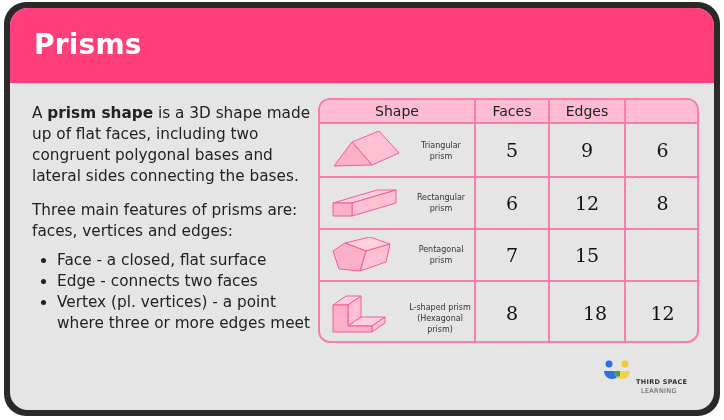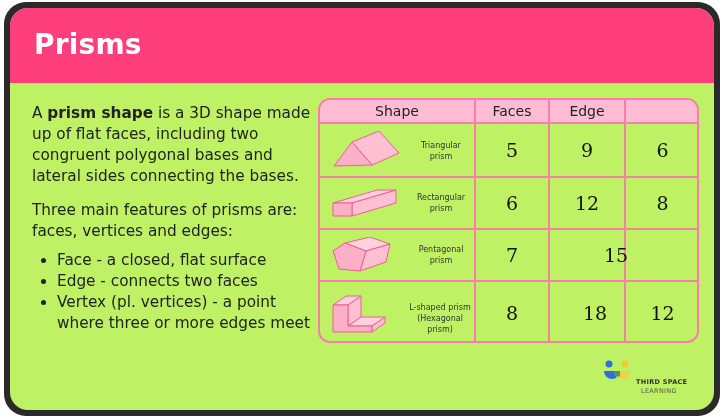--- a/index.html
+++ b/index.html
@@ -12,21 +12,21 @@
   .frame {
     position:absolute; left:0; top:0; width:724px; height:420px;
     background:#ffffff;
   }
   .shadow {
     position:absolute; left:4px; top:2px; width:716px; height:414px;
     border-radius:22px; background:#2a2a2a;
   }
   .card {
     position:absolute; left:10px; top:8px; width:704px; height:402px;
-    border-radius:18px; background:#bef264; overflow:hidden;
+    border-radius:18px; background:#e5e5e5; overflow:hidden;
   }
   .header {
     position:absolute; left:0; top:0; width:704px; height:75px;
     background:#ff3f7c;
   }
   .title {
     position:absolute; left:24px; top:20px;
     color:#ffffff; font-size:28px; font-weight:bold;
     font-family:"DejaVu Sans", sans-serif; letter-spacing:0.2px;
   }
@@ -97,21 +97,21 @@
         <li>Face - a closed, flat surface</li>
         <li>Edge - connects two faces</li>
         <li>Vertex (pl. vertices) - a point where three or more edges meet</li>
       </ul>
     </div>
 
     <div class="table">
       <div class="thead">
         <div class="th" style="left:0;width:154px;">Shape</div>
         <div class="th" style="left:156px;width:72px;">Faces</div>
-        <div class="th" style="left:230px;width:74px;">Edge</div>
+        <div class="th" style="left:230px;width:74px;">Edges</div>
       </div>
 
       <div class="vline" style="left:154px;"></div>
       <div class="vline" style="left:228px;"></div>
       <div class="vline" style="left:304px;"></div>
 
       <div class="hline" style="top:76px;"></div>
       <div class="hline" style="top:128px;"></div>
       <div class="hline" style="top:180px;"></div>
 
@@ -151,21 +151,21 @@
           <svg class="shape-svg" style="top:7px;" width="70" height="36" viewBox="0 0 70 36">
             <polygon points="15,6 40,0 60,7 36,14" fill="#ffd0de" stroke="#f25f8f" stroke-width="1"></polygon>
             <polygon points="36,14 60,7 56,25 30,34" fill="#ffc0d4" stroke="#f25f8f" stroke-width="1"></polygon>
             <polygon points="15,6 36,14 30,34 9,32 3,14" fill="#fbb0c8" stroke="#f25f8f" stroke-width="1"></polygon>
           </svg>
           <div class="shape-label" style="top:14px;">
             <span>Pentagonal</span><br><span>prism</span>
           </div>
         </div>
         <div class="num" style="left:156px;width:72px;">7</div>
-        <div class="num" style="left:230px;width:74px;margin-left:29px;">15</div>
+        <div class="num" style="left:230px;width:74px;">15</div>
       </div>
 
       <div class="row" style="top:182px;height:61px;">
         <div class="shape-cell">
           <svg class="shape-svg" style="top:5px;" width="70" height="52" viewBox="0 0 70 52">
             <polygon points="3,18 16,9 31,9 18,18" fill="#ffd0de" stroke="#f25f8f" stroke-width="1"></polygon>
             <polygon points="18,18 31,9 31,30 18,39" fill="#ffc0d4" stroke="#f25f8f" stroke-width="1"></polygon>
             <polygon points="18,39 31,30 55,30 42,39" fill="#ffd0de" stroke="#f25f8f" stroke-width="1"></polygon>
             <polygon points="42,39 55,30 55,36 42,45" fill="#ffc0d4" stroke="#f25f8f" stroke-width="1"></polygon>
             <polygon points="3,18 18,18 18,39 42,39 42,45 3,45" fill="#fbb0c8" stroke="#f25f8f" stroke-width="1"></polygon>

